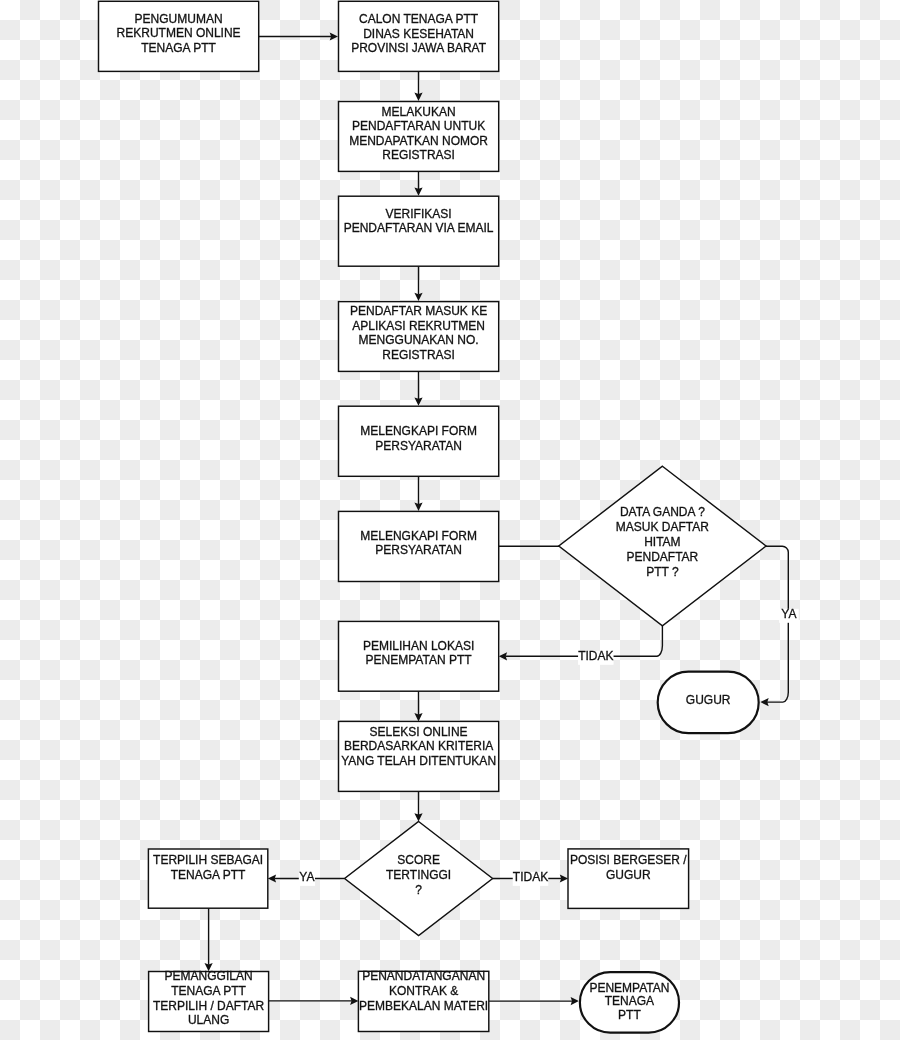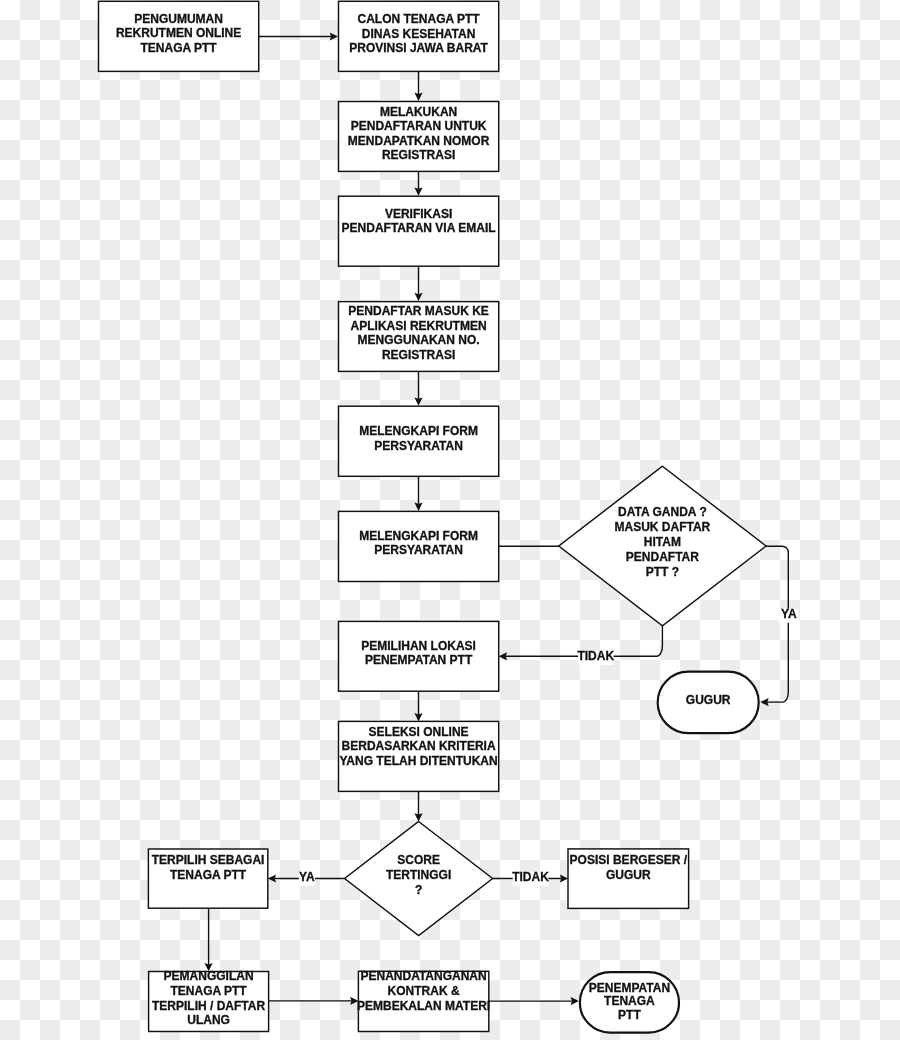--- a/index.html
+++ b/index.html
@@ -7,21 +7,21 @@
   body{
     width:900px;height:1040px;overflow:hidden;
     background-color:#ffffff;
     background-image:
       linear-gradient(45deg,#ececec 25%,transparent 25%,transparent 75%,#ececec 75%),
       linear-gradient(45deg,#ececec 25%,transparent 25%,transparent 75%,#ececec 75%);
     background-size:40px 40px;
     background-position:0 0,20px 20px;
     font-family:"Liberation Sans",sans-serif;
   }
-  #stage{position:relative;width:900px;height:1040px;font-weight:bold;}
+  #stage{position:relative;width:900px;height:1040px;}
   #fc{position:absolute;left:0;top:0;transform:translateZ(0);}
   .shape{fill:#ffffff;stroke:#111111;stroke-width:1.45;}
   .term{fill:#ffffff;stroke:#111111;stroke-width:2.2;}
   .nodeText{font-family:"Liberation Sans",sans-serif;font-size:12px;fill:#111111;text-anchor:middle;paint-order:stroke;stroke:#111111;stroke-width:0.3px;}
   .edgeLabel{font-family:"Liberation Sans",sans-serif;font-size:12px;fill:#111111;text-anchor:middle;paint-order:stroke;stroke:#111111;stroke-width:0.3px;}
   .link{fill:none;stroke:#111111;stroke-width:1.4;}
   .arrowhead{fill:#111111;stroke:none;}
 </style>
 </head>
 <body>

